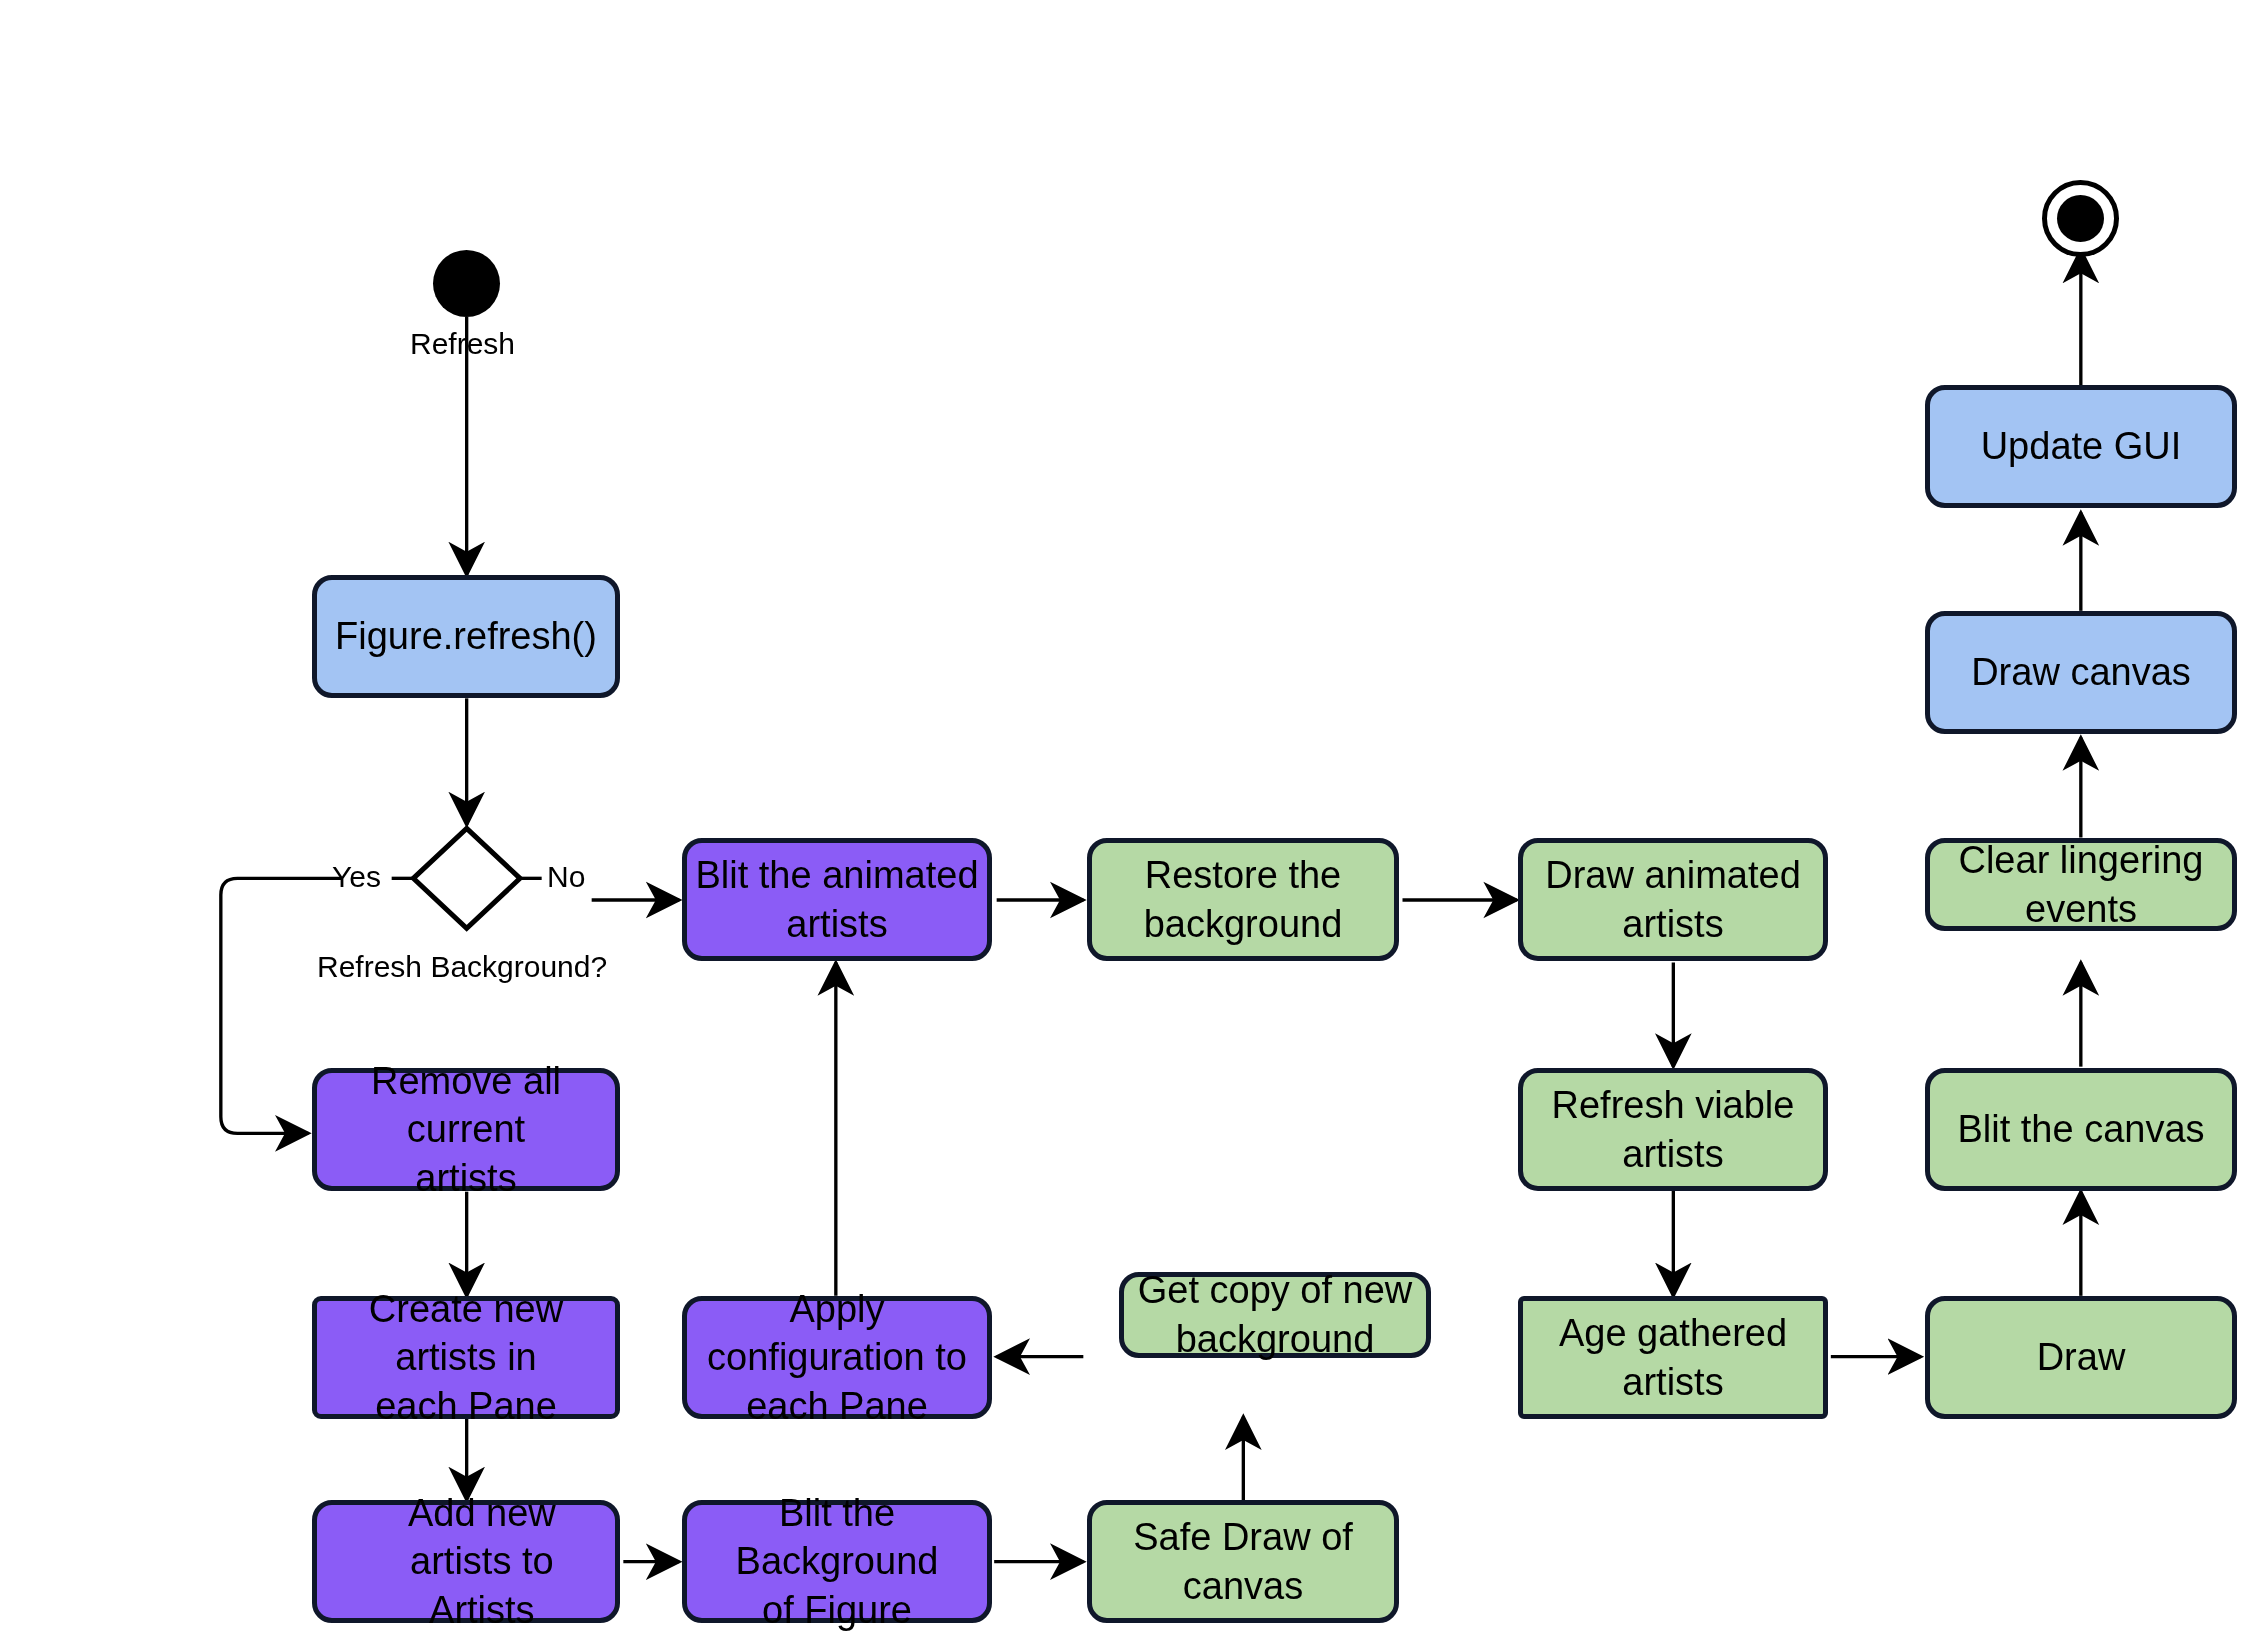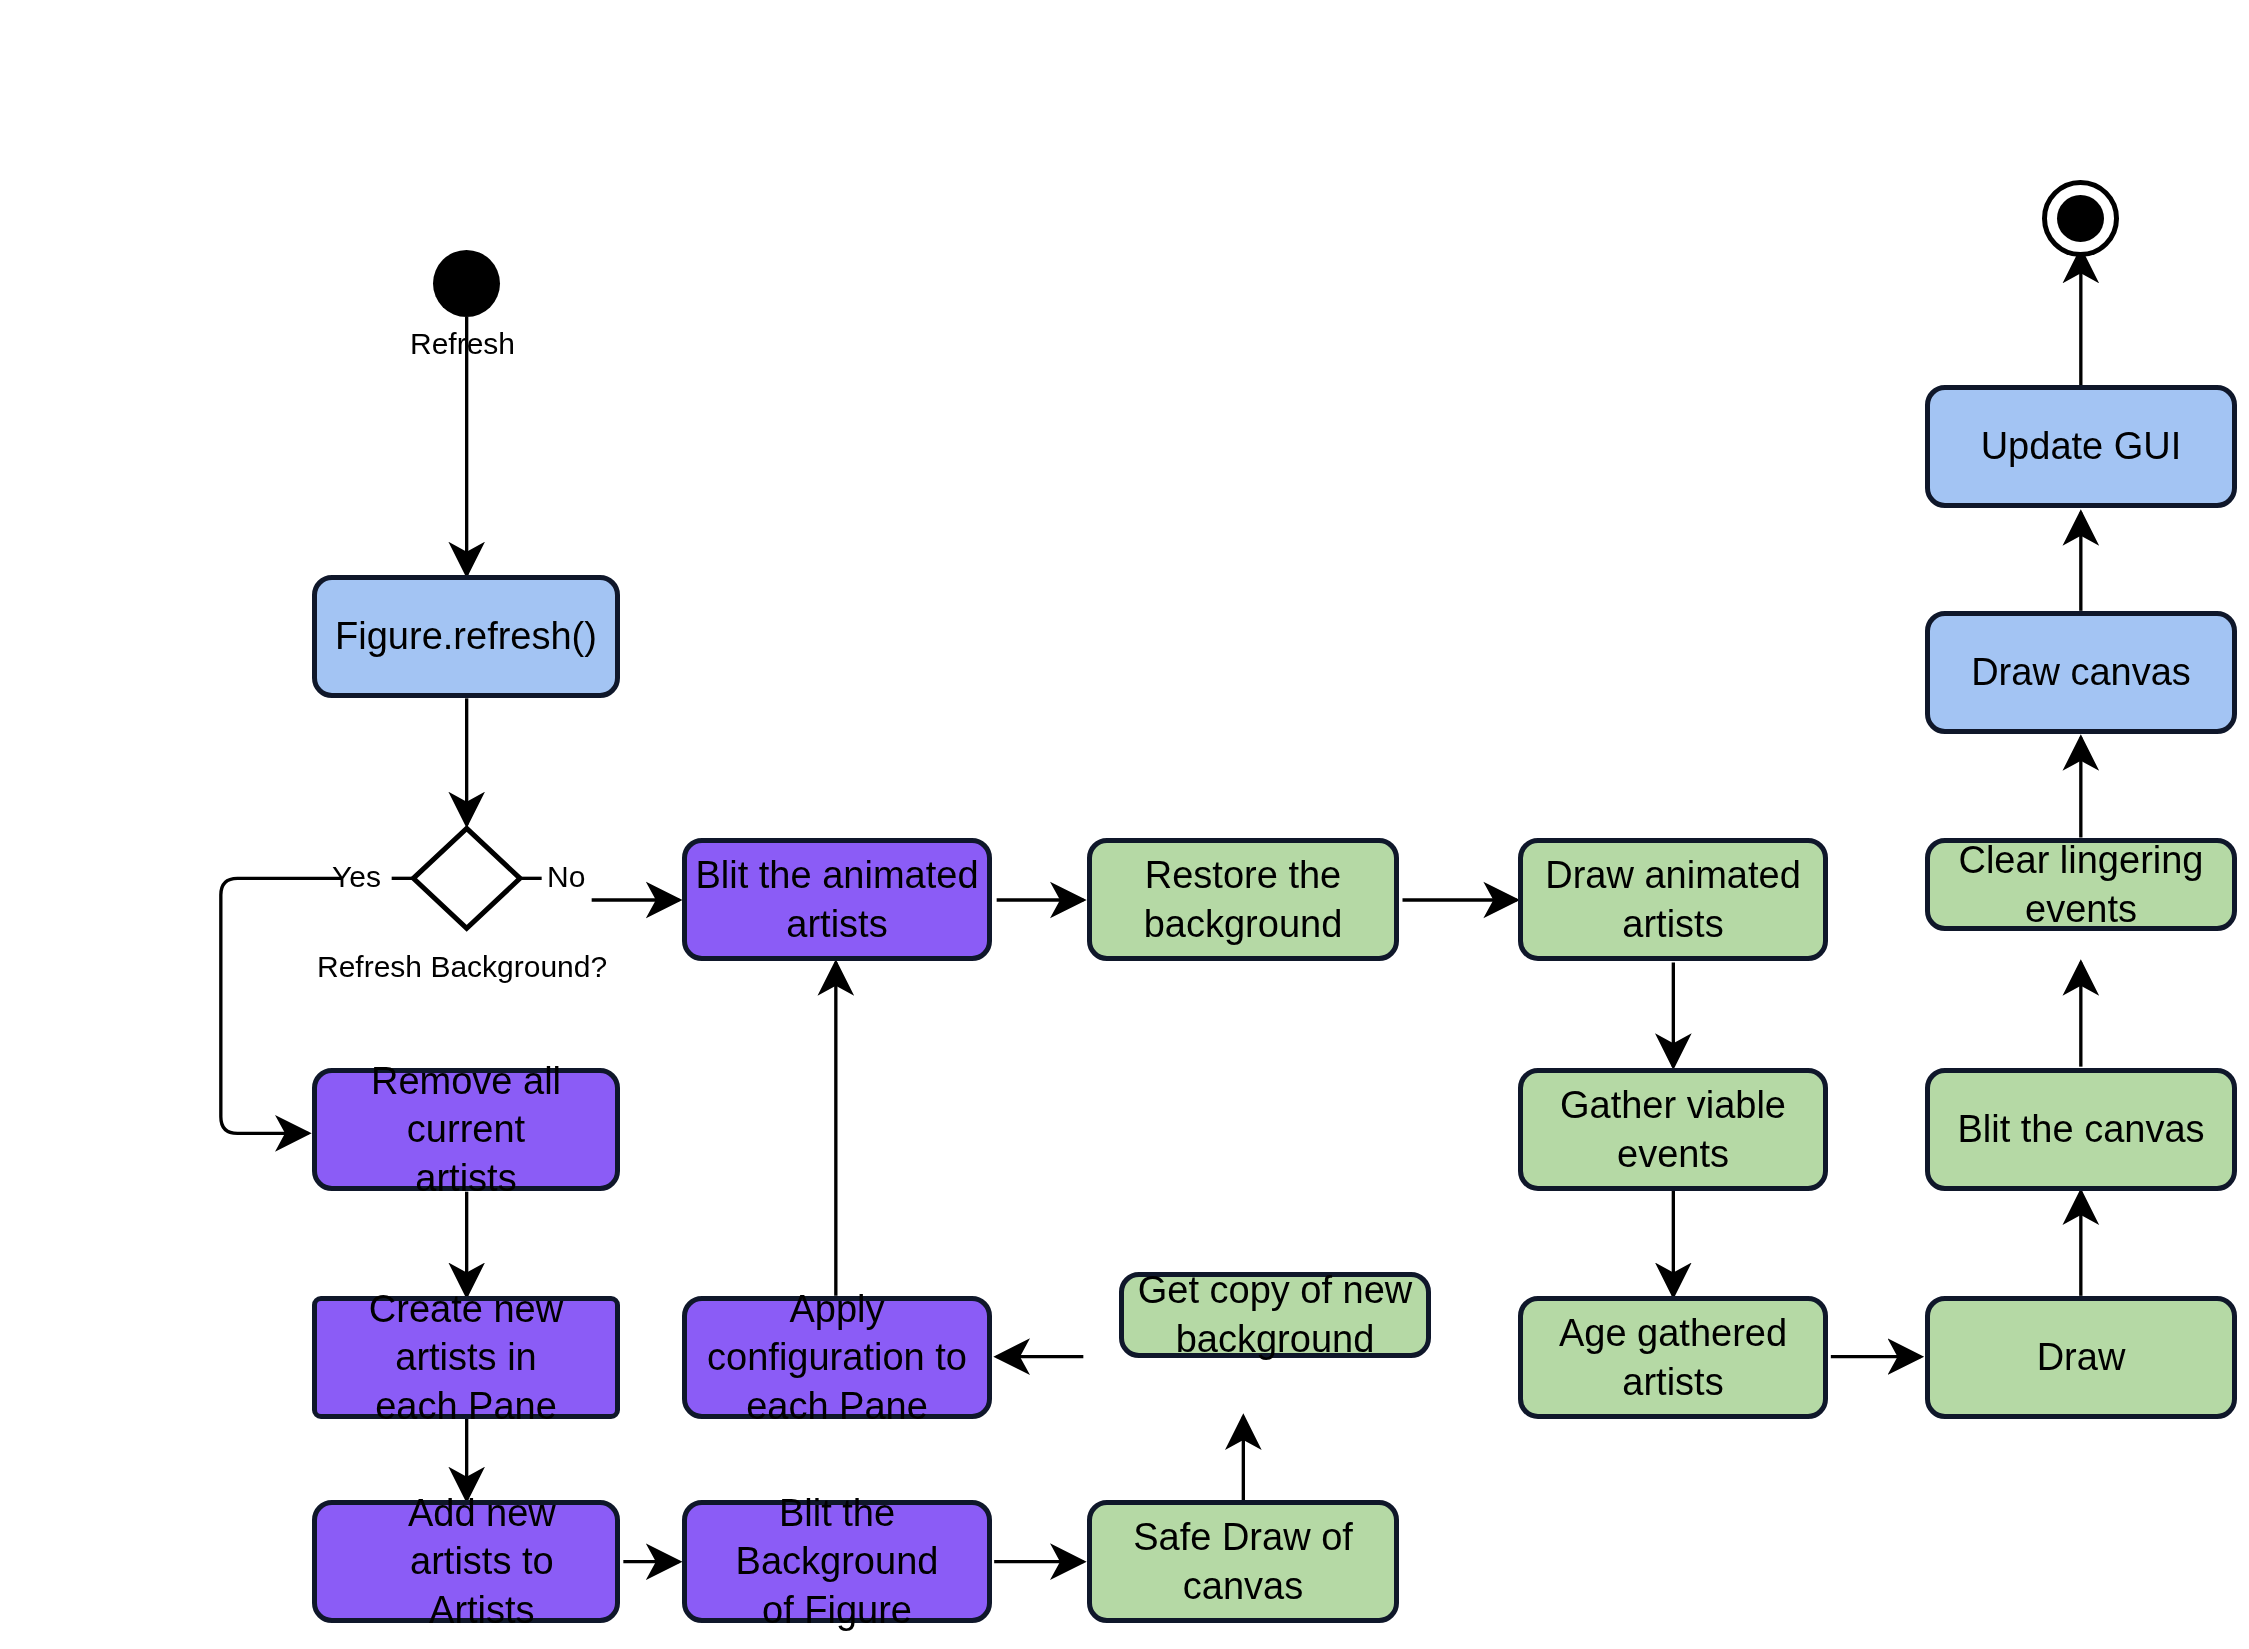--- a/index.html
+++ b/index.html
@@ -169,23 +169,23 @@
   <div class="node green" style="left:1087px; top:838px; width:312px; height:123px;">Restore the
 background</div>
 
   <div class="node green" style="left:1087px; top:1272px; width:312px; height:86px;margin-left:32px;">Get copy of new
 background</div>
 
   <div class="node green" style="left:1087px; top:1500px; width:312px; height:123px;">Safe Draw of canvas</div>
 
   <div class="node green" style="left:1518px; top:838px; width:310px; height:123px;">Draw animated artists</div>
 
-  <div class="node green" style="left:1518px; top:1068px; width:310px; height:123px;">Gather viable events</div>
+  <div class="node green" style="left:1518px; top:1068px; width:310px; height:123px;">Refresh viable artists</div>
 
-  <div class="node green" style="left:1518px; top:1296px; width:310px; height:123px;">Age gathered artists</div>
+  <div class="node green" style="left:1518px; top:1296px; width:310px; height:123px;border-radius:6px;">Age gathered artists</div>
 
   <div class="node blue" style="left:1925px; top:385px; width:312px; height:123px;">Update GUI</div>
 
   <div class="node blue" style="left:1925px; top:611px; width:312px; height:123px;">Draw canvas</div>
 
   <div class="node green" style="left:1925px; top:838px; width:312px; height:93px;">Clear lingering events</div>
 
   <div class="node green" style="left:1925px; top:1068px; width:312px; height:123px;">Blit the canvas</div>
 
   <div class="node green" style="left:1925px; top:1296px; width:312px; height:123px;">Draw</div>

